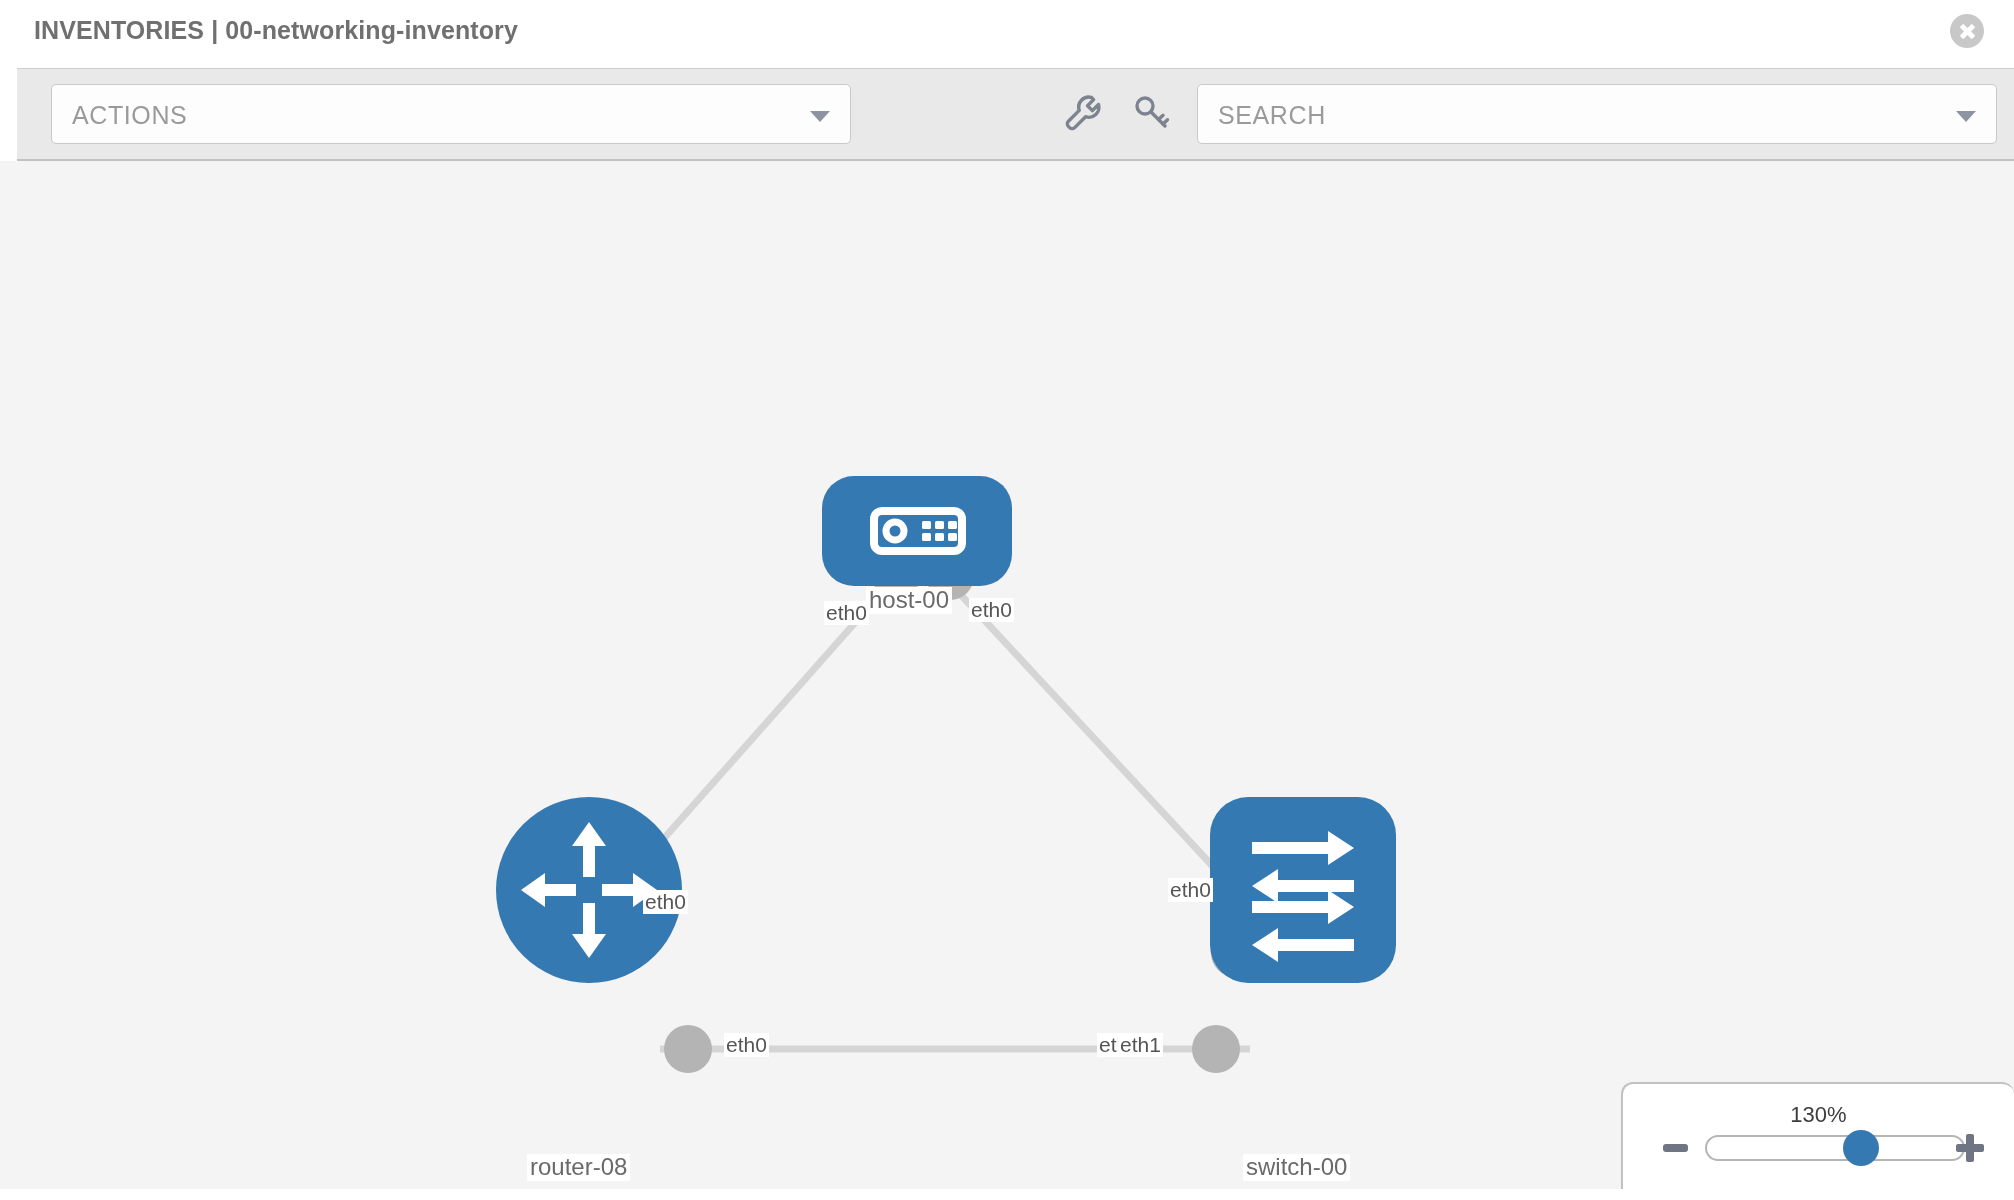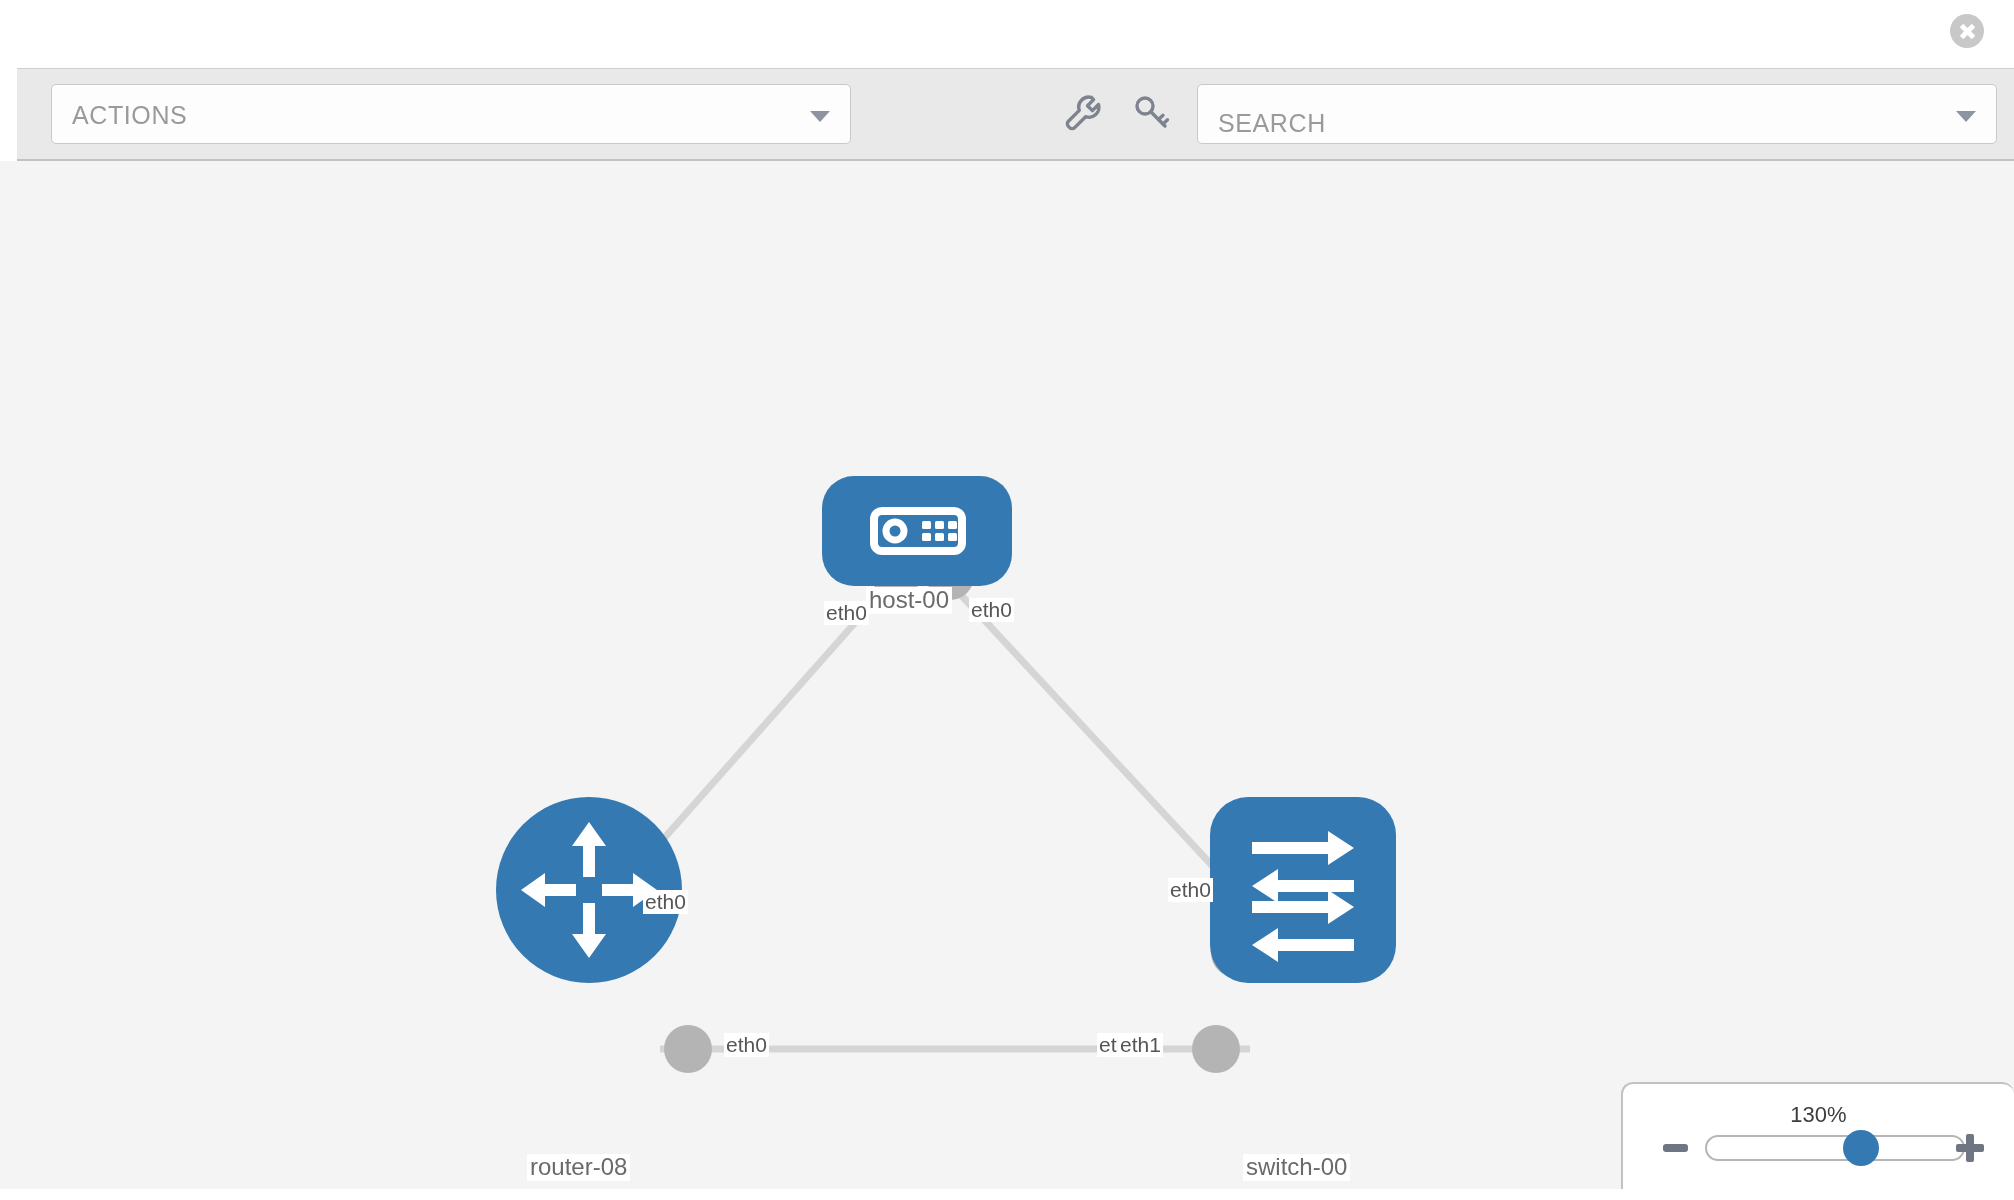--- a/index.html
+++ b/index.html
@@ -120,21 +120,21 @@
     height: 60px;
     background: #fdfdfd;
     border: 1px solid #c9c9c9;
     border-radius: 5px;
     box-sizing: border-box;
     cursor: text;
   }
   .search-label {
     position: absolute;
     left: 20px;
-    top: 24px;
+    top: 16px;
     font-size: 25px;
     color: #9a9a9a;
     letter-spacing: 0.6px;
   }
 
   
   .canvas {
     position: absolute;
     left: 0; top: 161px;
     width: 2014px;
@@ -240,20 +240,21 @@
     height: 36px;
     border-radius: 50%;
     background: #3479b2;
     cursor: pointer;
   }
 </style>
 </head>
 <body>
 
 <div class="header">
+  <div class="header-title">INVENTORIES | 00-networking-inventory</div>
   <div class="close-btn"></div>
 </div>
 
 <div class="toolbar">
 
   <div class="actions-select">
     <span class="actions-label">ACTIONS</span>
     <span class="caret"></span>
   </div>
 

